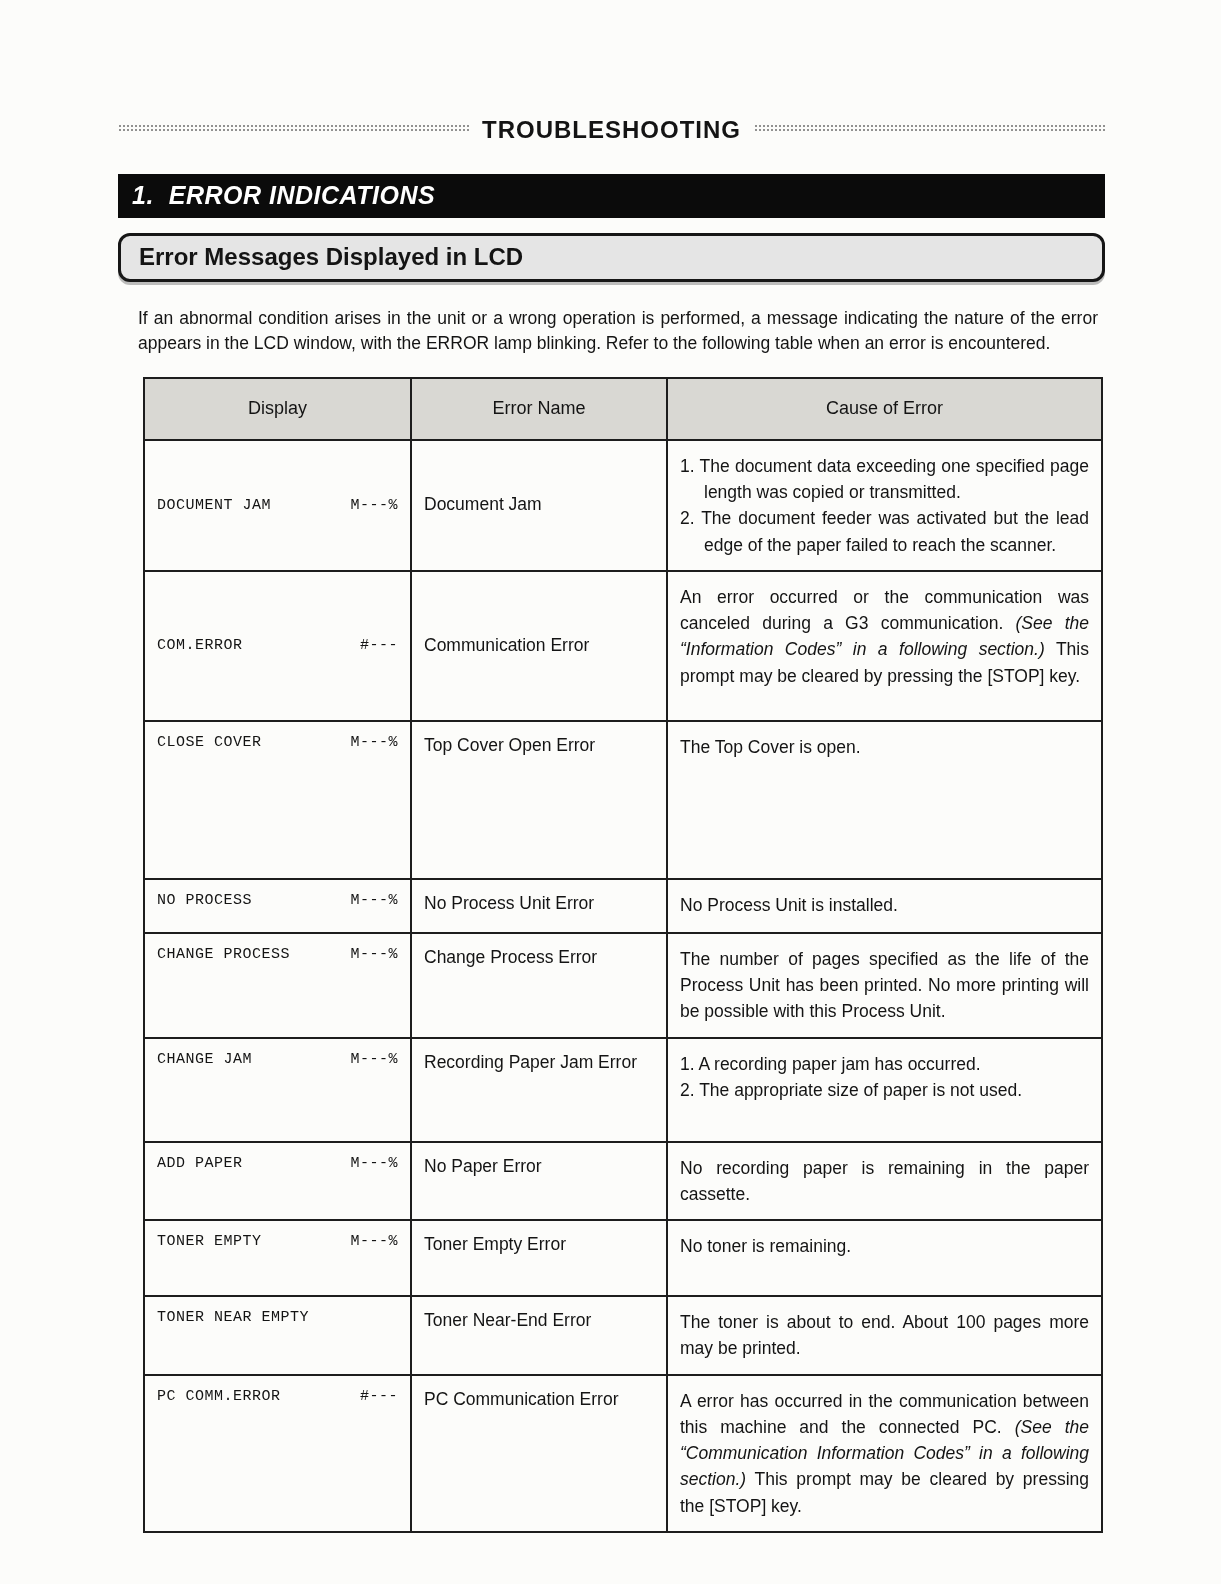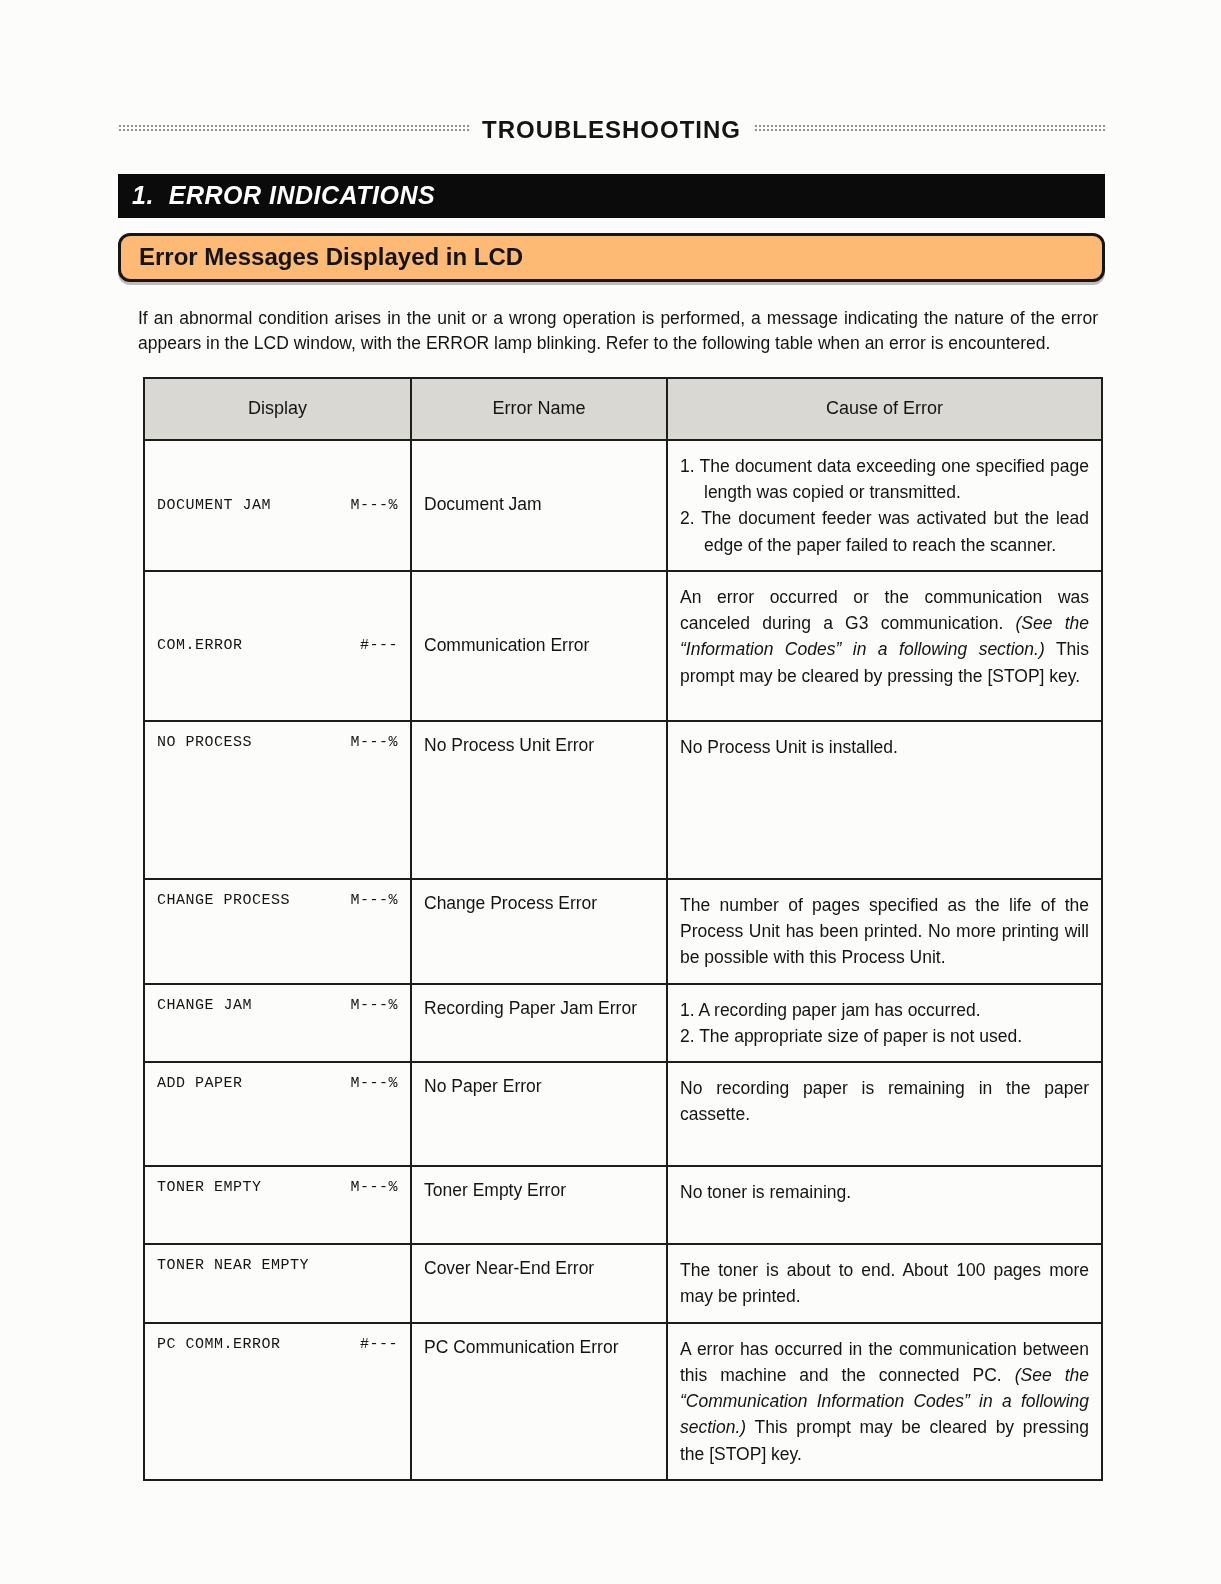--- a/index.html
+++ b/index.html
@@ -57,21 +57,21 @@
   }
 
   
   .subsection-box {
     margin-top: 15px;
     border: 3px solid #161616;
     border-radius: 12px;
     padding: 7px 18px 8px 18px;
     font-size: 24px;
     font-weight: bold;
-    background: #fdba74;
+    background: #e5e5e5;
     box-shadow: 0 3px 0 rgba(70, 70, 70, 0.35);
   }
 
   
   .intro {
     margin: 24px 0 20px 20px;
     width: 960px;
     font-size: 17.5px;
     line-height: 1.45;
     text-align: justify;
@@ -193,20 +193,32 @@
     <td class="display-cell">
       <div class="lcd-line">
         <span>COM.ERROR</span>
         <span>#---</span>
       </div>
     </td>
     <td class="name-cell">Communication Error</td>
     <td class="cause-cell"><span>An error occurred or the communication was canceled during a G3 communication.  </span><span class="italic">(See the “Information Codes” in a following section.)</span><span> This prompt may be cleared by pressing the [STOP] key.</span></td>
   </tr>
 
+  <tr>
+    <td class="display-cell">
+      <div class="lcd-line">
+        <span>CLOSE COVER</span>
+        <span>M---%</span>
+      </div>
+    </td>
+    <td class="name-cell">Top Cover Open Error</td>
+    <td class="cause-cell">
+            <div>The Top Cover is open.</div>
+          </td>
+  </tr>
 
   <tr>
     <td class="display-cell">
       <div class="lcd-line">
         <span>NO PROCESS</span>
         <span>M---%</span>
       </div>
     </td>
     <td class="name-cell">No Process Unit Error</td>
     <td class="cause-cell">
@@ -267,21 +279,21 @@
           </td>
   </tr>
 
   <tr>
     <td class="display-cell">
       <div class="lcd-line">
         <span>TONER NEAR EMPTY</span>
         <span></span>
       </div>
     </td>
-    <td class="name-cell">Cover Near-End Error</td>
+    <td class="name-cell">Toner Near-End Error</td>
     <td class="cause-cell">
             <div>The toner is about to end.  About 100 pages more may be printed.</div>
           </td>
   </tr>
 
   <tr>
     <td class="display-cell">
       <div class="lcd-line">
         <span>PC COMM.ERROR</span>
         <span>#---</span>

